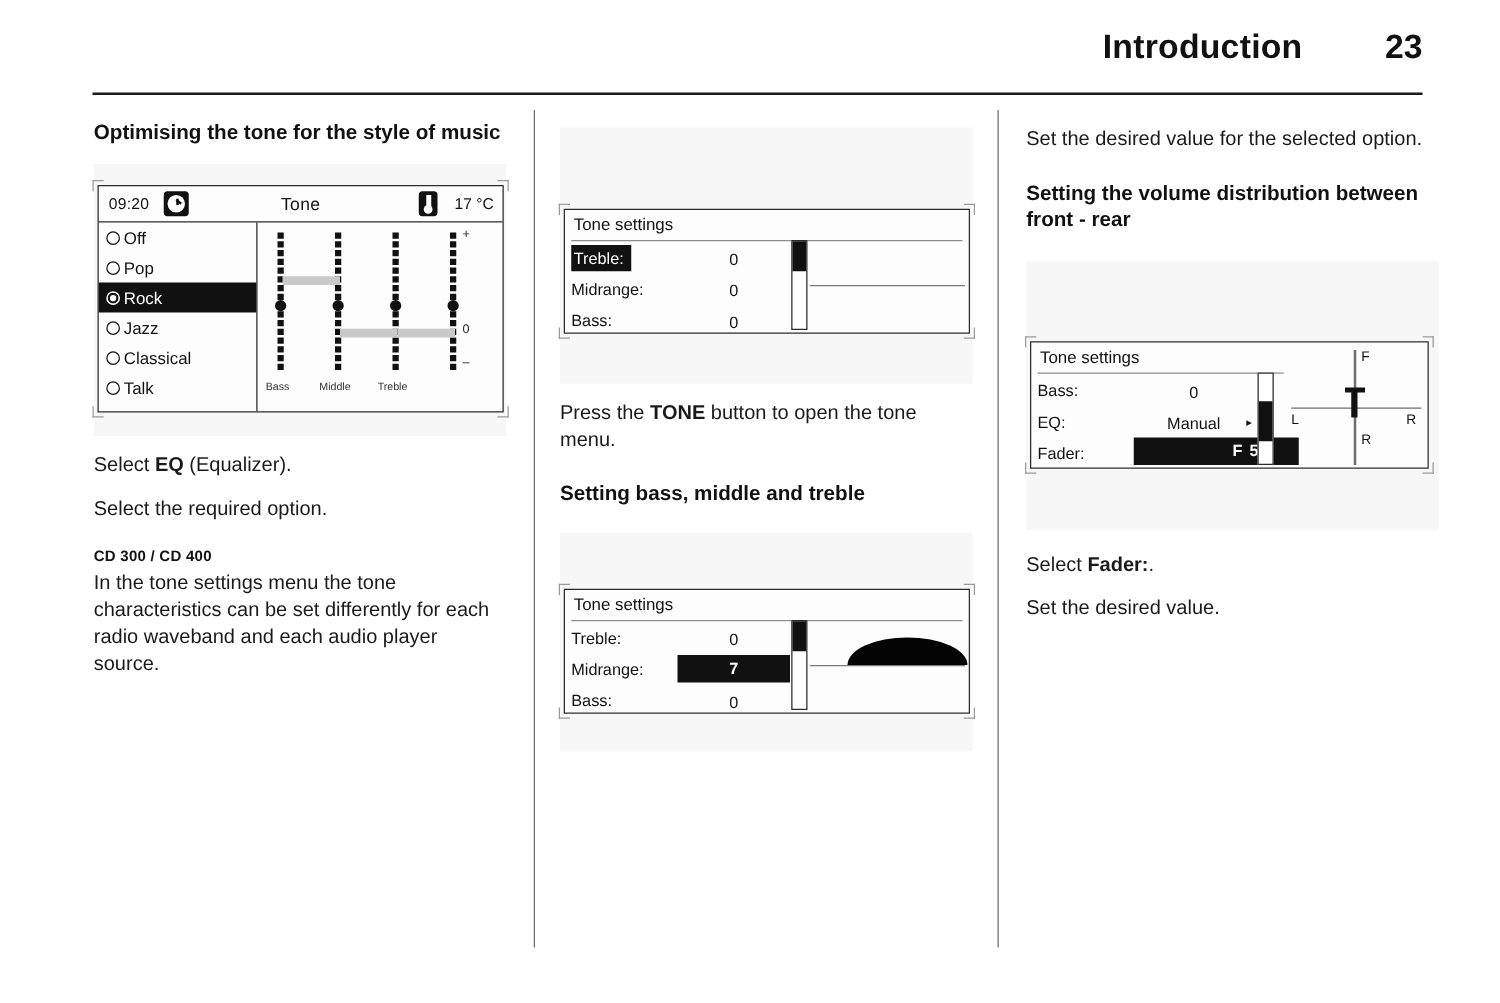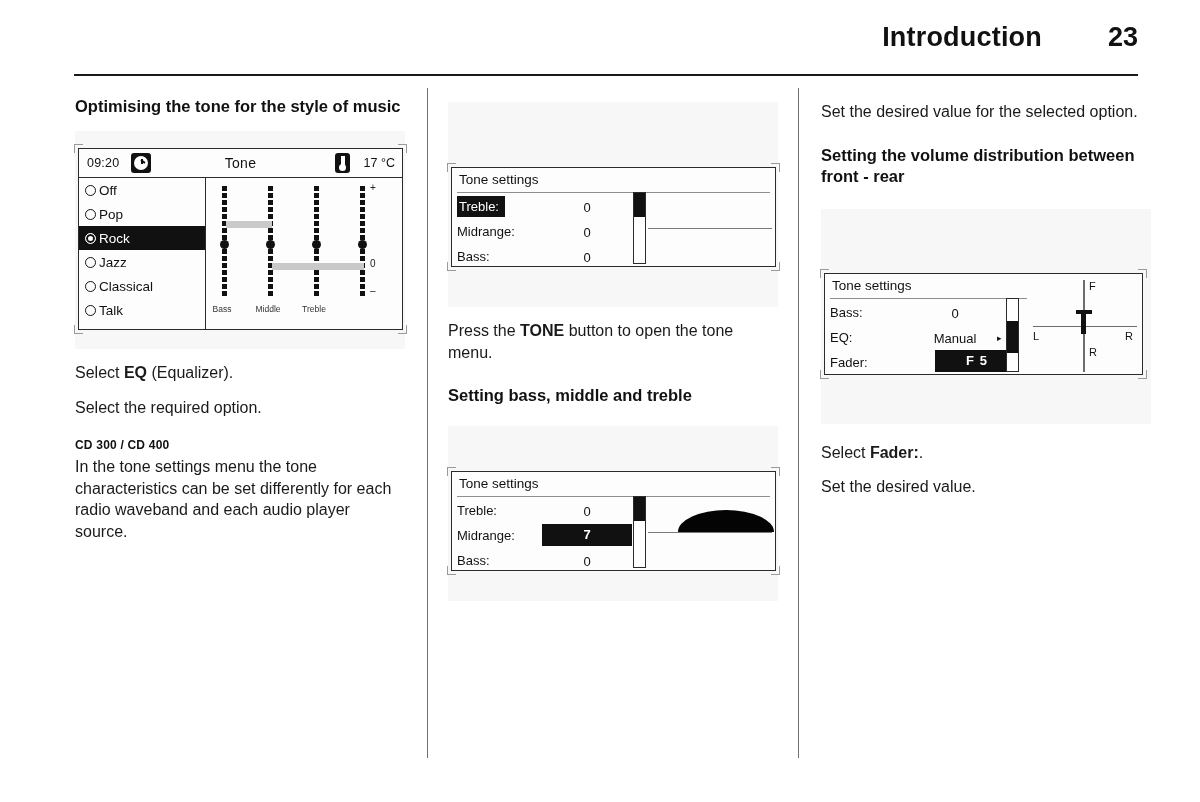--- a/index.html
+++ b/index.html
@@ -535,21 +535,21 @@
 
       <div class="ts-row" style="top:51px;">
         <span class="ts-label">EQ:</span>
       </div>
       <span class="ts-value" style="left:95px; top:57px; width:70px;">Manual</span>
       <span class="ts-chev" style="left:172px; top:59px;">▸</span>
 
       <div class="ts-row" style="top:76px;">
         <span class="ts-label">Fader:</span>
       </div>
-      <span class="ts-value hl" style="left:110px; top:76px; width:84px; line-height:22px; font-weight:bold; letter-spacing:1px;">F 5</span>
+      <span class="ts-value hl" style="left:82px; top:76px; width:84px; line-height:22px; font-weight:bold; letter-spacing:1px;padding-left:48px;">F 5</span>
 
       <div class="ts-scroll-track" style="left:181px; top:24px; height:74px;">
         <div class="ts-scroll-thumb" style="top:22px; height:32px;"></div>
       </div>
 
       <div class="fader-pane" style="left:202px; top:0; right:0; bottom:0;">
         <div class="fader-v" style="left:56px; top:6px; height:92px;"></div>
         <div class="fader-h" style="left:6px; top:52px; width:104px;"></div>
         <div class="fader-marker" style="left:49px; top:36px; width:16px; height:4px;"></div>
         <div class="fader-marker" style="left:54px; top:38px; width:5px; height:22px;"></div>

